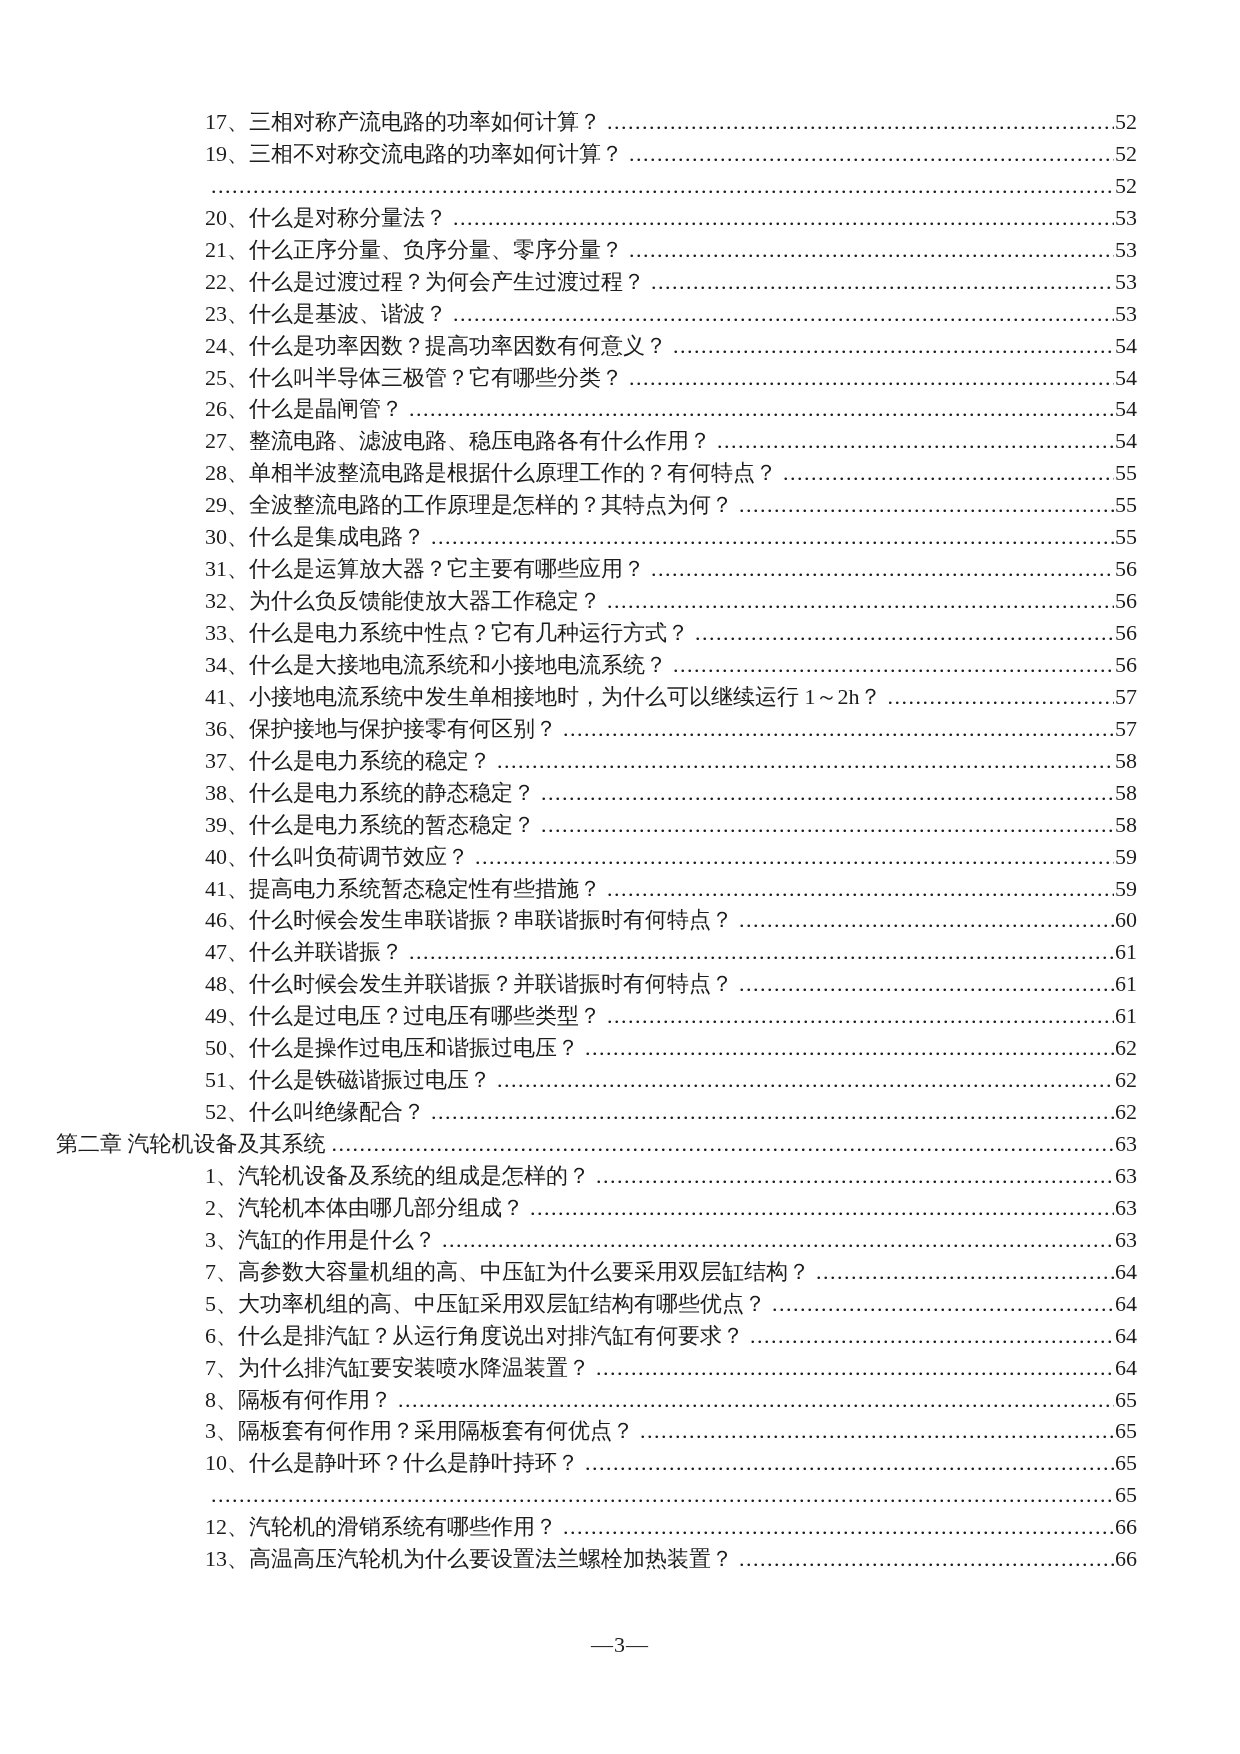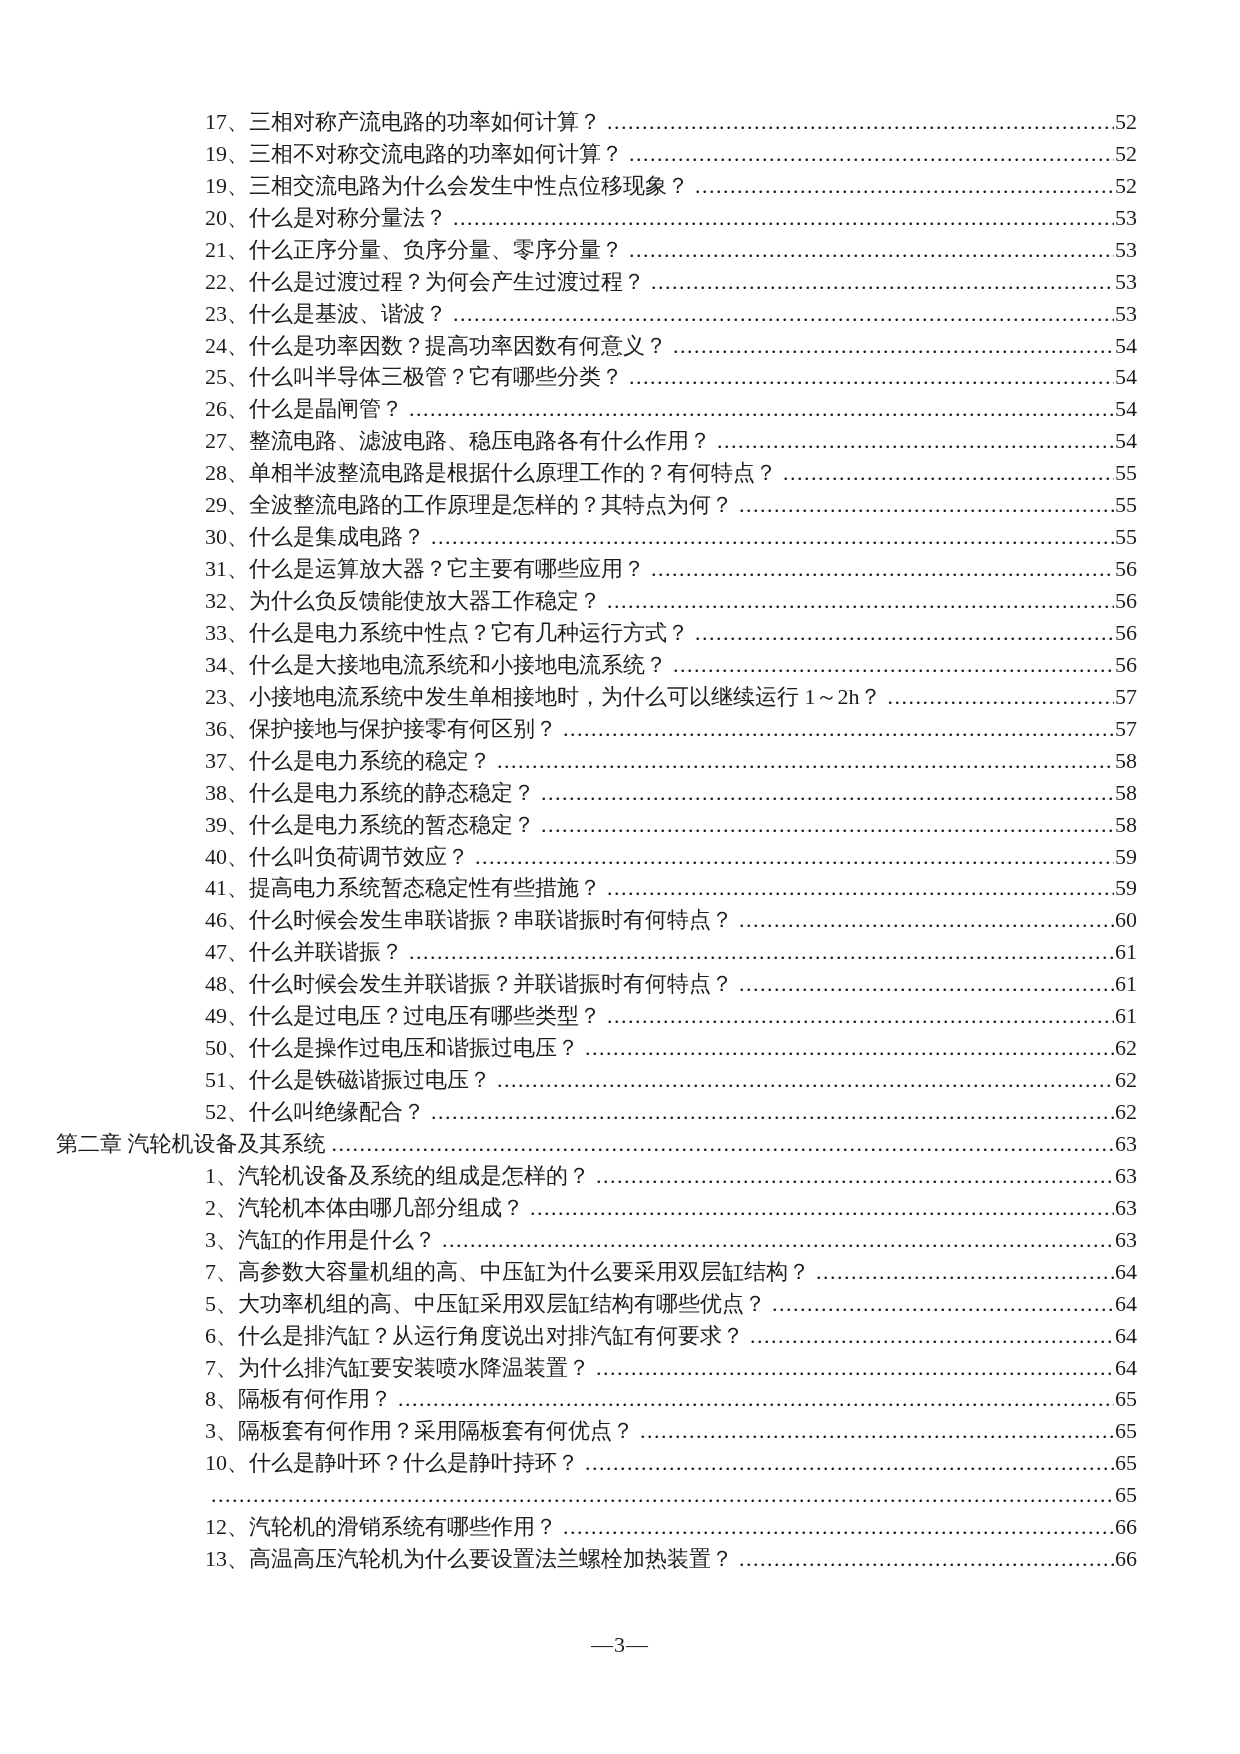--- a/index.html
+++ b/index.html
@@ -13,21 +13,21 @@
     overflow: hidden;
   }
   .toc {
     position: absolute;
     top: 106px;
     left: 0;
     right: 0;
   }
   .row {
     display: flex;
-    align-items: flex-end;
+    align-items: flex-start;
     height: 31.95px;
     font-size: 22px;
     line-height: 31.95px;
     margin-right: 103px;
     white-space: nowrap;
   }
   .row.item    { margin-left: 205px; }
   .row.chapter { margin-left: 56px; }
   .label {
     flex: 0 0 auto;
@@ -64,21 +64,20 @@
         <span class="label">17、三相对称产流电路的功率如何计算？</span>
         <span class="leader">....................................................................................................................................................................................................................................................................</span>
         <span class="pagenum">52</span>
       </div>
       <div class="row item">
         <span class="label">19、三相不对称交流电路的功率如何计算？</span>
         <span class="leader">....................................................................................................................................................................................................................................................................</span>
         <span class="pagenum">52</span>
       </div>
       <div class="row item">
-        <span class="label">19、三相交流电路为什么会发生中性点位移现象？</span>
         <span class="leader">....................................................................................................................................................................................................................................................................</span>
         <span class="pagenum">52</span>
       </div>
       <div class="row item">
         <span class="label">20、什么是对称分量法？</span>
         <span class="leader">....................................................................................................................................................................................................................................................................</span>
         <span class="pagenum">53</span>
       </div>
       <div class="row item">
         <span class="label">21、什么正序分量、负序分量、零序分量？</span>
@@ -144,21 +143,21 @@
         <span class="label">33、什么是电力系统中性点？它有几种运行方式？</span>
         <span class="leader">....................................................................................................................................................................................................................................................................</span>
         <span class="pagenum">56</span>
       </div>
       <div class="row item">
         <span class="label">34、什么是大接地电流系统和小接地电流系统？</span>
         <span class="leader">....................................................................................................................................................................................................................................................................</span>
         <span class="pagenum">56</span>
       </div>
       <div class="row item">
-        <span class="label">23、小接地电流系统中发生单相接地时，为什么可以继续运行 1～2h？</span>
+        <span class="label">41、小接地电流系统中发生单相接地时，为什么可以继续运行 1～2h？</span>
         <span class="leader">....................................................................................................................................................................................................................................................................</span>
         <span class="pagenum">57</span>
       </div>
       <div class="row item">
         <span class="label">36、保护接地与保护接零有何区别？</span>
         <span class="leader">....................................................................................................................................................................................................................................................................</span>
         <span class="pagenum">57</span>
       </div>
       <div class="row item">
         <span class="label">37、什么是电力系统的稳定？</span>

